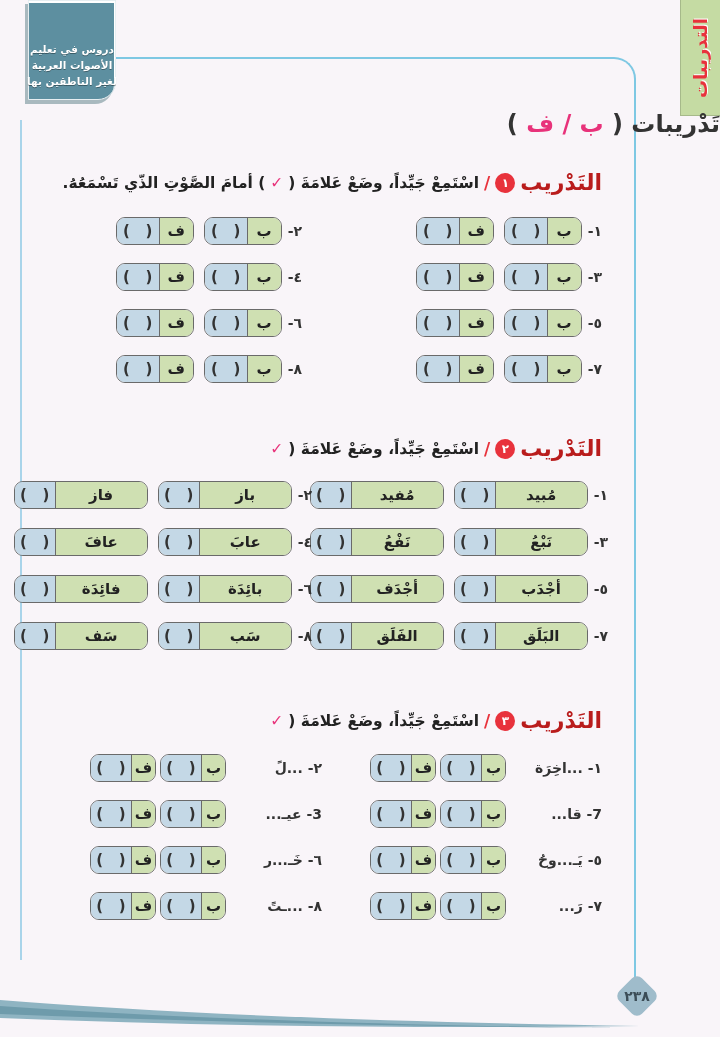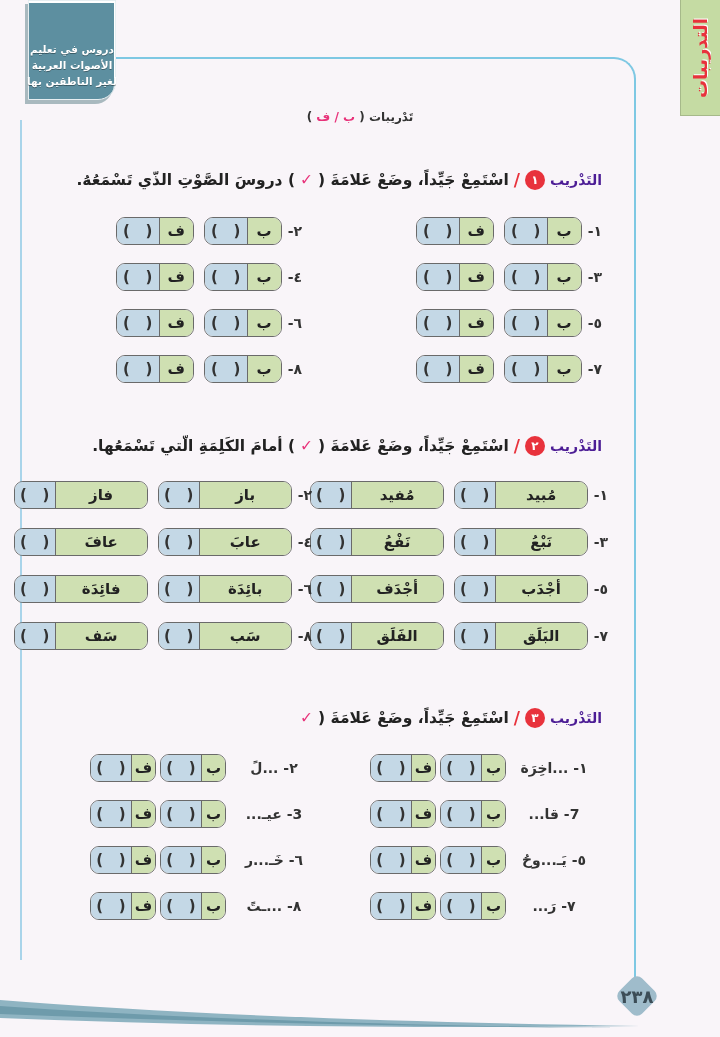--- a/index.html
+++ b/index.html
@@ -53,32 +53,32 @@
   .side-tab span {
     writing-mode: vertical-rl; transform: rotate(180deg);
     color: #e8323c; font-weight: bold; font-size: 18px; direction: rtl;
     text-shadow: 1px 1px 0 #fff;
     white-space: nowrap;
   }
 
   
   .main-title {
     position: absolute; left: 0; width: 720px; top: 110px;
-    text-align: center; direction: rtl;
-    font-size: 12px; font-weight: bold; color: #333;
+    direction: rtl;
+    font-size: 24px; font-weight: bold; color: #333;
   }
   .main-title .hl { color: #e8327a; }
 
   
   .ex-head {
     position: absolute; right: 118px; direction: rtl;
     font-size: 15.5px; font-weight: bold; color: #222;
     display: flex; align-items: center; gap: 5px; white-space: nowrap;
   }
-  .ex-head .label { color: #4c1d95; font-size: 14px; }
+  .ex-head .label { color: #b91c1c; font-size: 22px; }
   .ex-head .num {
     display: inline-flex; align-items: center; justify-content: center;
     width: 20px; height: 20px; border-radius: 50%;
     background: #e8323c; color: #fff; font-size: 12px; font-weight: bold;
   }
   .ex-head .slash { color: #e8323c; font-size: 17px; }
   .ex-head .check { color: #e8327a; font-weight: normal; }
 
   
   .grid {
@@ -115,38 +115,38 @@
 
   
   .g2 { top: 481px; right: 112px; grid-template-columns: 296px 240px; row-gap: 19px; }
   .g2 .pill .word { width: 92px; }
   .g2 .pill .box { width: 40px; }
   .g2 .pills { display: flex; gap: 10px; direction: rtl; }
 
   
   .g3 { top: 754px; right: 118px; grid-template-columns: 280px 250px; row-gap: 18px; }
   .g3 .item { gap: 0; }
-  .g3 .item-num { width: 96px; text-align: center; }
+  .g3 .item-num { width: 96px; text-align: right; }
   .g3 .pill .word { width: 24px; }
   .g3 .pill .box { width: 40px; }
   .g3 .pills { display: flex; gap: 4px; direction: rtl; }
 
   
   .swoosh { position: absolute; left: 0; top: 960px; width: 720px; height: 77px; }
   .page-num {
     position: absolute; left: 637px; top: 996px; width: 44px; height: 44px;
     transform: translate(-50%, -50%);
     display: flex; align-items: center; justify-content: center;
   }
   .page-num::before {
     content: ""; position: absolute; width: 32px; height: 32px;
     background: #9fbccb; border-radius: 7px; transform: rotate(45deg);
   }
   .page-num span {
-    position: relative; font-size: 18px; font-weight: bold; color: #3c4d57;
+    position: relative; font-size: 14px; font-weight: bold; color: #3c4d57;
   }
 </style>
 </head>
 <body>
 
 <div class="page">
 
   <div class="frame-top"></div>
   <div class="frame-right"></div>
   <div class="frame-left"></div>
@@ -168,21 +168,21 @@
     <span class="hl">ف</span>
     <span>)</span>
   </div>
 
   <div class="ex-head" style="top:170px;">
     <span class="label">التَدْريب</span>
     <span class="num">١</span>
     <span class="slash">/</span>
     <span>اسْتَمِعْ جَيِّداً، وضَعْ عَلامَةَ (</span>
     <span class="check">✓</span>
-    <span>) دروسَ الصَّوْتِ الذّي تَسْمَعُهُ.</span>
+    <span>) أمامَ الصَّوْتِ الذّي تَسْمَعُهُ.</span>
   </div>
 
   <div class="grid g1" id="g1">
       <div class="item">
         <span class="item-num">١-</span>
         <div class="pills">
           <div class="pill">
             <span class="word">ب</span>
             <span class="box">(   )</span>
           </div>
@@ -284,21 +284,20 @@
         </div>
       </div>
     </div>
 
   <div class="ex-head" style="top:436px;">
     <span class="label">التَدْريب</span>
     <span class="num">٢</span>
     <span class="slash">/</span>
     <span>اسْتَمِعْ جَيِّداً، وضَعْ عَلامَةَ (</span>
     <span class="check">✓</span>
-    <span>) أمامَ الكَلِمَةِ الّتي تَسْمَعُها.</span>
   </div>
 
   <div class="grid g2" id="g2">
       <div class="item">
         <span class="item-num">١-</span>
         <div class="pills">
           <div class="pill">
             <span class="word">مُبيد</span>
             <span class="box">(   )</span>
           </div>

